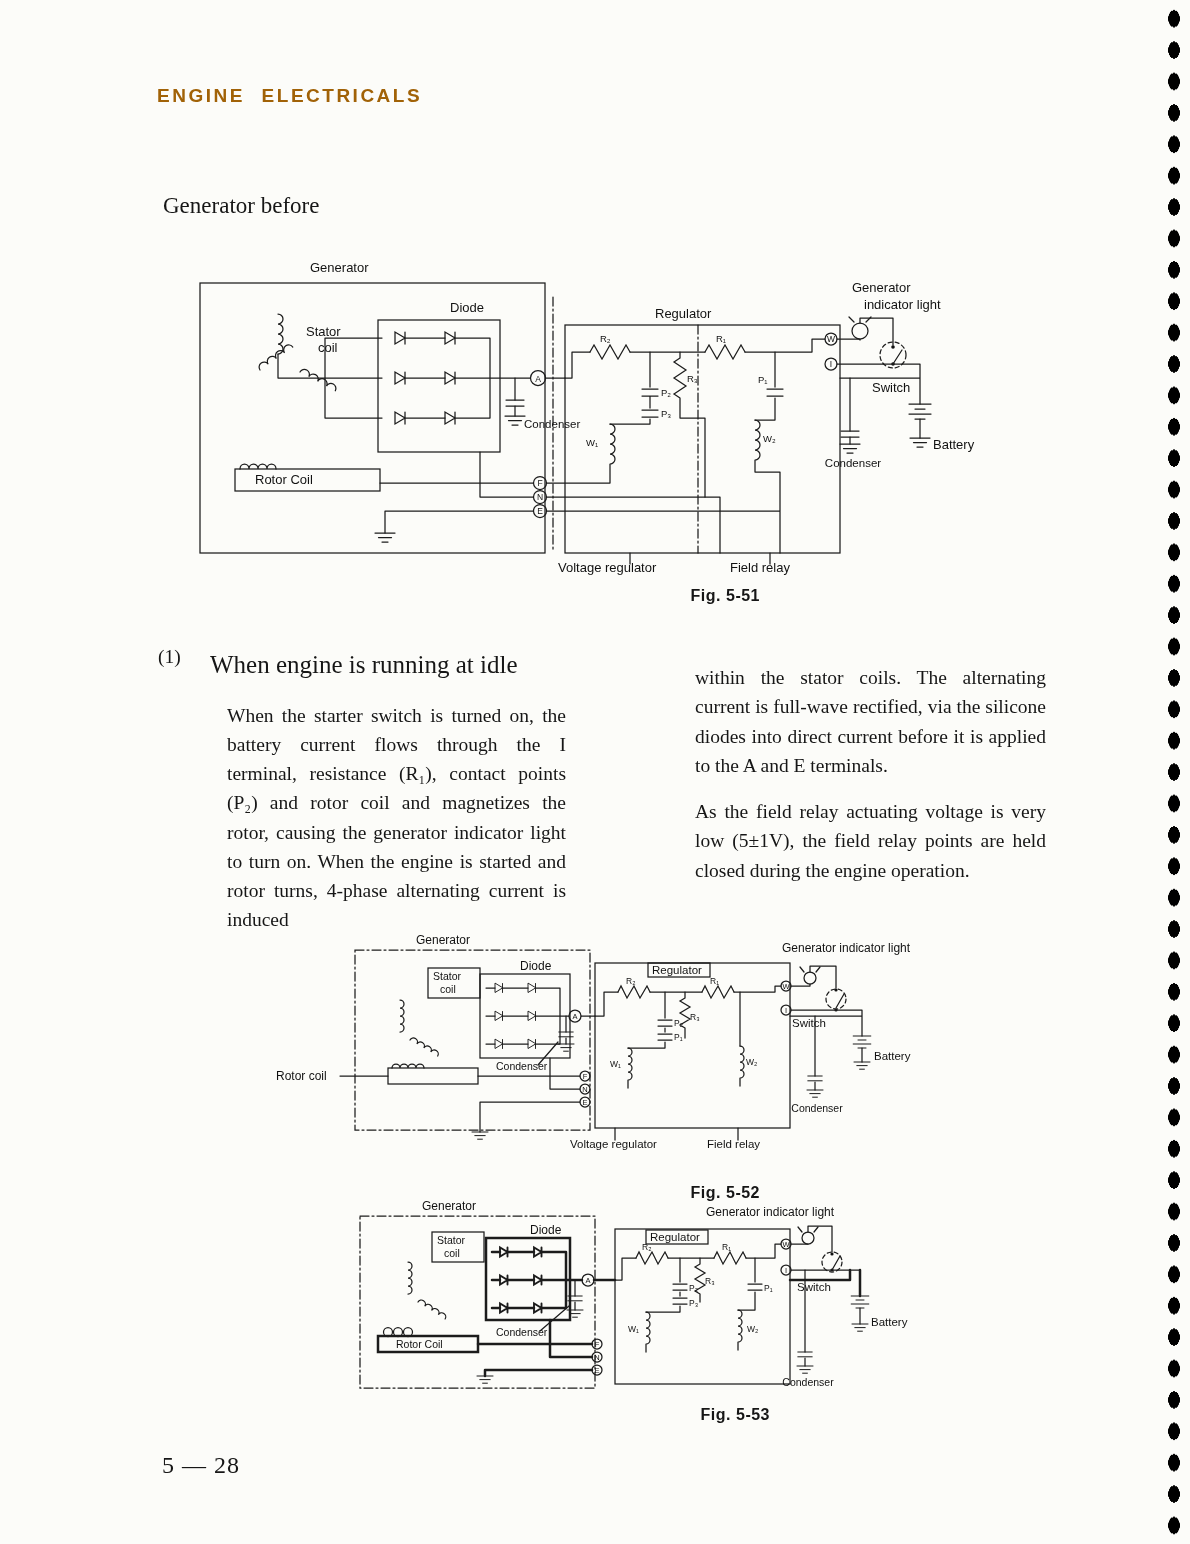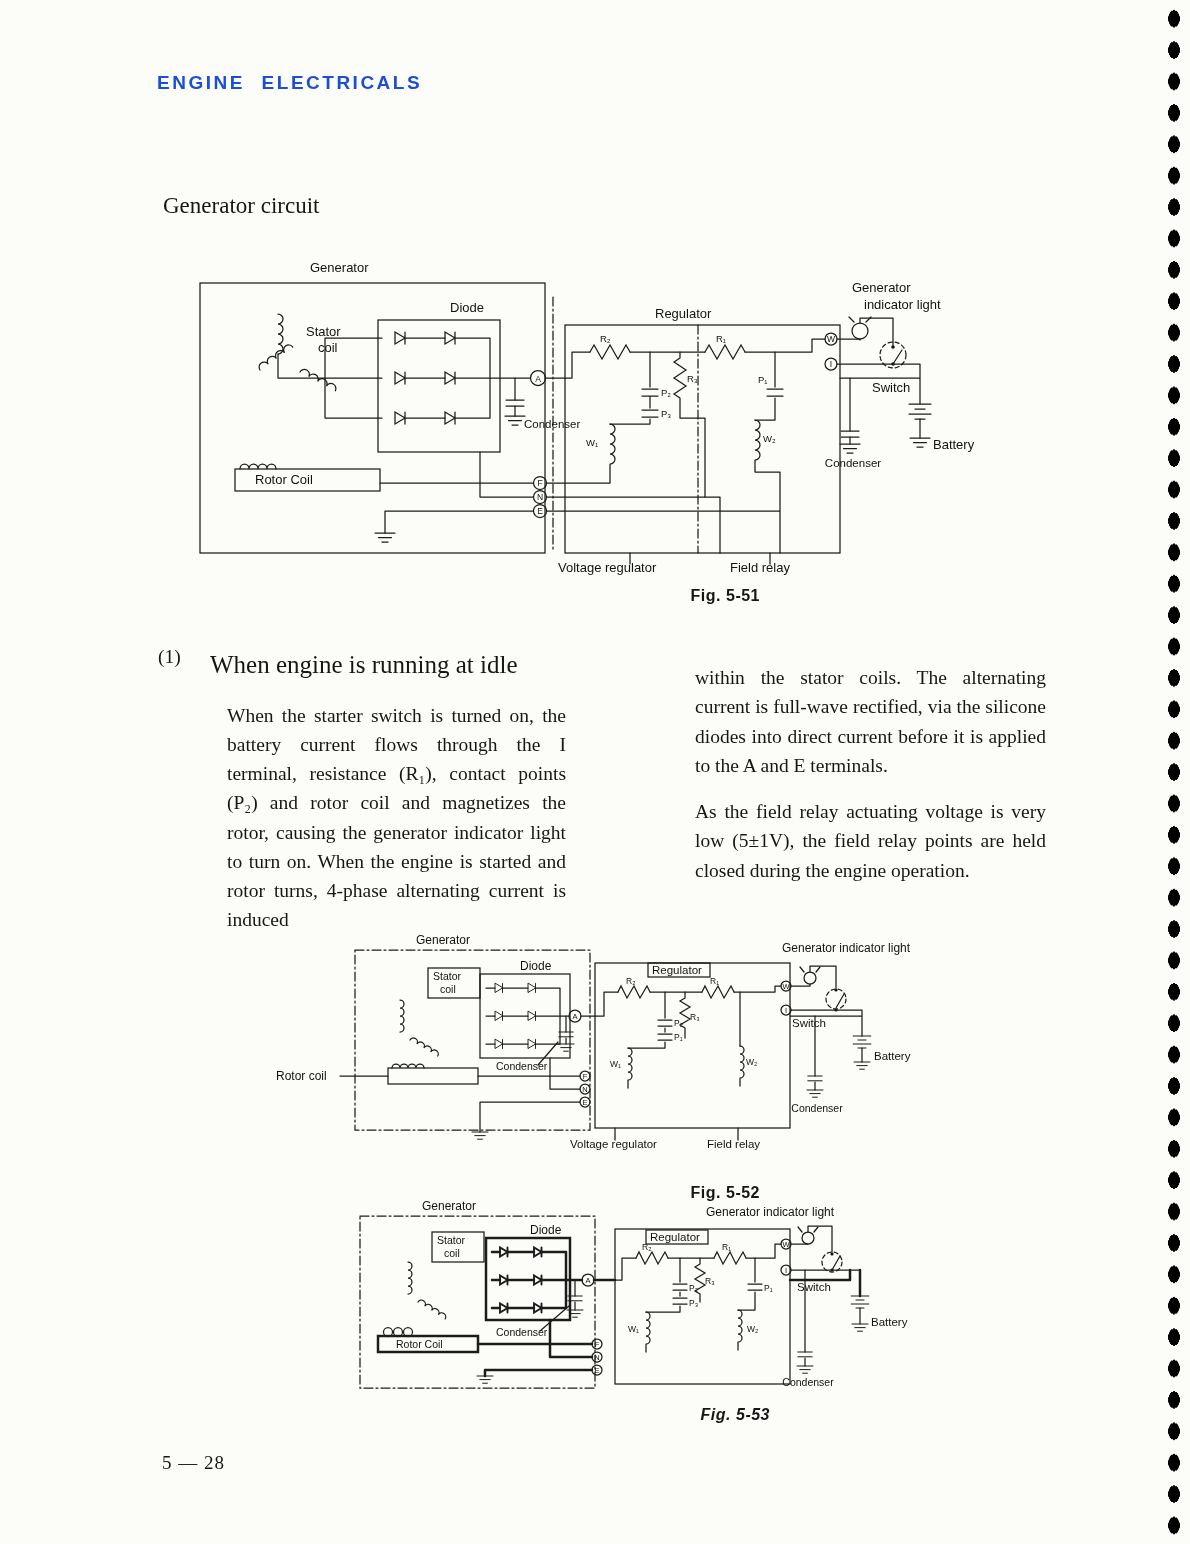--- a/index.html
+++ b/index.html
@@ -8,23 +8,23 @@
     position:relative; width:1190px; height:1544px; margin:0 auto;
     background:#fcfcf9; color:#161616; overflow:hidden;
     font-family:"Liberation Serif", serif;
   }
   .dots {
     position:absolute; top:0; right:6px; width:20px; height:100%;
     background-image: radial-gradient(ellipse 6.5px 9.5px at 50% 50%, #000 88%, rgba(0,0,0,0) 90%);
     background-size: 20px 31.4px; background-repeat: repeat-y; background-position: 0 3px;
   }
   .header {
-    position:absolute; left:157px; top:72px;
+    position:absolute; left:157px; top:85px;
     font-family:"Liberation Sans", sans-serif; font-size:19px; font-weight:700;
-    letter-spacing:2.5px; word-spacing:9px; color:#1d4ed8;
+    letter-spacing:2.5px; word-spacing:9px; color:#a16207;
   }
   .section-title { position:absolute; left:163px; top:193px; font-size:23px; }
   figure.fig { position:absolute; margin:0; }
   .fig svg text { fill:#121212; font-family:"Liberation Sans", sans-serif; }
   .w { stroke:#1c1c1c; fill:none; stroke-width:1.25; stroke-linecap:round; }
   .b { stroke-width:2.5; }
   .dd { stroke-dasharray:9 3 2 3; }
   .dsh { stroke-dasharray:4 3; }
   .dot { fill:#111; stroke:none; }
   .t13{font-size:13px} .t12{font-size:12px} .t11{font-size:11.5px}
@@ -34,40 +34,40 @@
   .cap {
     position:absolute; font-family:"Liberation Sans", sans-serif;
     font-weight:700; font-size:16px; text-align:right; letter-spacing:0.5px;
   }
   .columns { position:absolute; left:158px; top:646px; display:flex; }
   .col-left { width:425px; position:relative; padding-left:52px; }
   .col-right { width:385px; margin-left:95px; }
   .num { position:absolute; left:0; top:0; font-size:19.5px; }
   .lead { font-size:25px; line-height:1.5; margin-bottom:2px; }
   .columns p { font-size:19.5px; line-height:1.5; text-align:justify; margin:17px; }
-  .pageno { position:absolute; left:162px; top:1452px; font-size:19px; letter-spacing:1px; }
+  .pageno { position:absolute; left:162px; top:1452px; font-size:24px; letter-spacing:1px; }
 </style>
 </head>
 <body>
 
 <div class="page">
 
   <svg width="0" height="0" style="position:absolute" aria-hidden="true">
     <defs>
       <path id="diode" d="M0,-6 L0,6 L10,0 Z M10,-6 L10,6"></path>
       <path id="gnd" d="M-10,0 H10 M-6.5,4.5 H6.5 M-3,9 H3"></path>
       <path id="bat" d="M-11,0 H11 M-5,5 H5 M-11,10 H11 M-5,15 H5"></path>
       <path id="cap" d="M-9,0 H9 M-9,6 H9"></path>
     </defs>
   </svg>
 
   <div class="dots"></div>
 
   <div class="header">ENGINE ELECTRICALS</div>
-  <div class="section-title">Generator circuit</div>
+  <div class="section-title">Generator before</div>
 
   <figure class="fig" style="left:160px; top:252px; width:850px; height:330px;">
     <svg width="850" height="330" viewBox="0 0 850 330">
       <g class="w">
         <rect x="40" y="31" width="345" height="270"></rect>
         <line class="dd" x1="393" y1="45" x2="393" y2="298"></line>
         <path d="M118,62 a5,5 0 0 1 0,10 a5,5 0 0 1 0,10 a5,5 0 0 1 0,10 a5,5 0 0 1 0,10"></path>
         <path transform="rotate(28 140 120)" d="M140,120 a5,5 0 0 1 10,0 a5,5 0 0 1 10,0 a5,5 0 0 1 10,0 a5,5 0 0 1 10,0"></path>
         <path transform="rotate(-35 100 118)" d="M100,118 a5,5 0 0 1 10,0 a5,5 0 0 1 10,0 a5,5 0 0 1 10,0 a5,5 0 0 1 10,0"></path>
         <path d="M118,102 V126 M118,126 H165 M165,86 V166 M165,86 H222 M165,126 H222 M165,166 H222"></path>
@@ -359,17 +359,17 @@
       <text class="tcs" x="247" y="167.5">N</text>
       <text class="tcs" x="247" y="180.5">E</text>
       <text class="tcs" x="436" y="54.5">W</text>
       <text class="tcs" x="436" y="80.5">I</text>
       <text class="t12" x="356" y="24">Generator indicator light</text>
       <text class="t11" x="447" y="99">Switch</text>
       <text class="t11" x="521" y="134">Battery</text>
       <text class="t10 mid" x="458" y="194">Condenser</text>
     </svg>
   </figure>
-  <div class="cap" style="left:475px; top:1406px; width:295px;font-style:italic;">Fig. 5-53</div>
+  <div class="cap" style="left:475px; top:1406px; width:295px;">Fig. 5-53</div>
 
   <div class="pageno">5 — 28</div>
 
 </div>
 
 </body></html>

